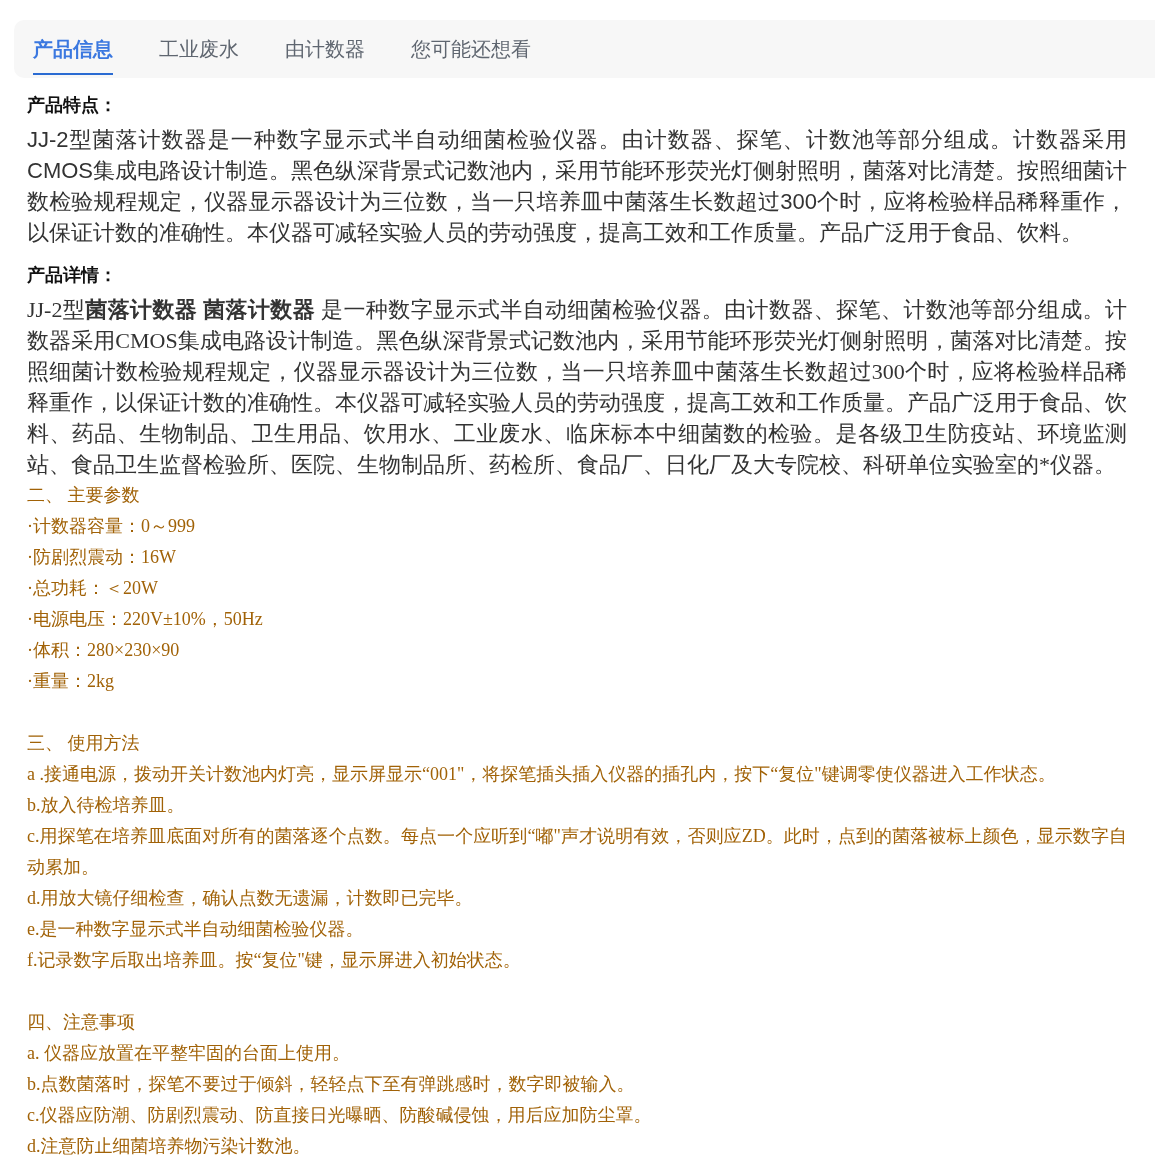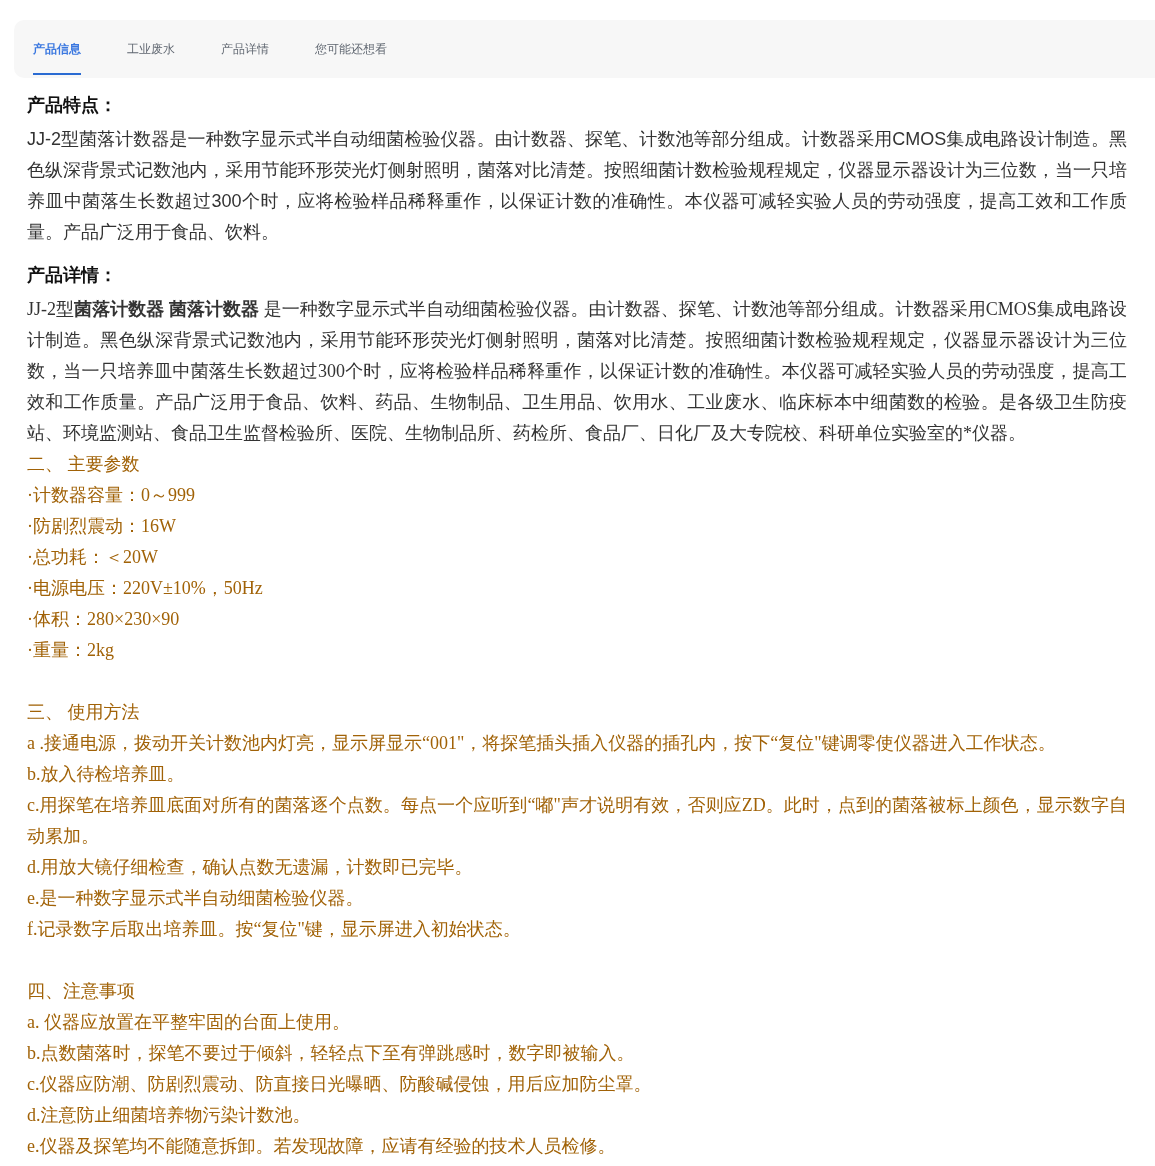--- a/index.html
+++ b/index.html
@@ -17,21 +17,21 @@
     background: #f7f7f7;
     border-radius: 10px 0 0 10px;
     display: flex;
     align-items: stretch;
     padding-left: 19px;
     gap: 46px;
   }
   .tab {
     display: flex;
     align-items: center;
-    font-size: 12px;
+    font-size: 20px;
     color: #5f6670;
     cursor: pointer;
     position: relative;
     white-space: nowrap;
   }
   .tab.active {
     color: #3b78e0;
     font-weight: 700;
   }
   .tab.active::after {
@@ -51,21 +51,21 @@
     font-size: 18px;
     font-weight: 700;
     color: #111111;
     margin: 15px 0 7px 0;
     line-height: 24px;
   }
   h3.sec-h.first { }
 
   p.para {
     margin: 0;
-    font-size: 18px;
+    font-size: 22px;
     line-height: 31px;
     text-align: justify;
     color: #333333;
   }
 
   
   .serif-latin { font-family: "Liberation Serif", "DejaVu Serif", sans-serif; }
 
   .bold { font-weight: 700; margin-top: 16px; }
 
@@ -77,21 +77,21 @@
     text-align: justify;
   }
   .spacer { height: 31px; }
 </style>
 </head>
 <body>
 
 <nav class="tabbar">
   <div class="tab active">产品信息</div>
   <div class="tab">工业废水</div>
-  <div class="tab">产品详情</div>
+  <div class="tab">由计数器</div>
   <div class="tab">您可能还想看</div>
 </nav>
 
 <main class="content">
 
   <h3 class="sec-h first">产品特点：</h3>
   <p class="para">JJ-2型菌落计数器是一种数字显示式半自动细菌检验仪器。由计数器、探笔、计数池等部分组成。计数器采用CMOS集成电路设计制造。黑色纵深背景式记数池内，采用节能环形荧光灯侧射照明，菌落对比清楚。按照细菌计数检验规程规定，仪器显示器设计为三位数，当一只培养皿中菌落生长数超过300个时，应将检验样品稀释重作，以保证计数的准确性。本仪器可减轻实验人员的劳动强度，提高工效和工作质量。产品广泛用于食品、饮料。</p>
 
   <h3 class="sec-h">产品详情：</h3>
   <p class="para serif-latin"><span>JJ-2型</span><span class="bold">菌落计数器 菌落计数器</span><span> 是一种数字显示式半自动细菌检验仪器。由计数器、探笔、计数池等部分组成。计数器采用CMOS集成电路设计制造。黑色纵深背景式记数池内，采用节能环形荧光灯侧射照明，菌落对比清楚。按照细菌计数检验规程规定，仪器显示器设计为三位数，当一只培养皿中菌落生长数超过300个时，应将检验样品稀释重作，以保证计数的准确性。本仪器可减轻实验人员的劳动强度，提高工效和工作质量。产品广泛用于食品、饮料、药品、生物制品、卫生用品、饮用水、工业废水、临床标本中细菌数的检验。是各级卫生防疫站、环境监测站、食品卫生监督检验所、医院、生物制品所、药检所、食品厂、日化厂及大专院校、科研单位实验室的*仪器。</span></p>

